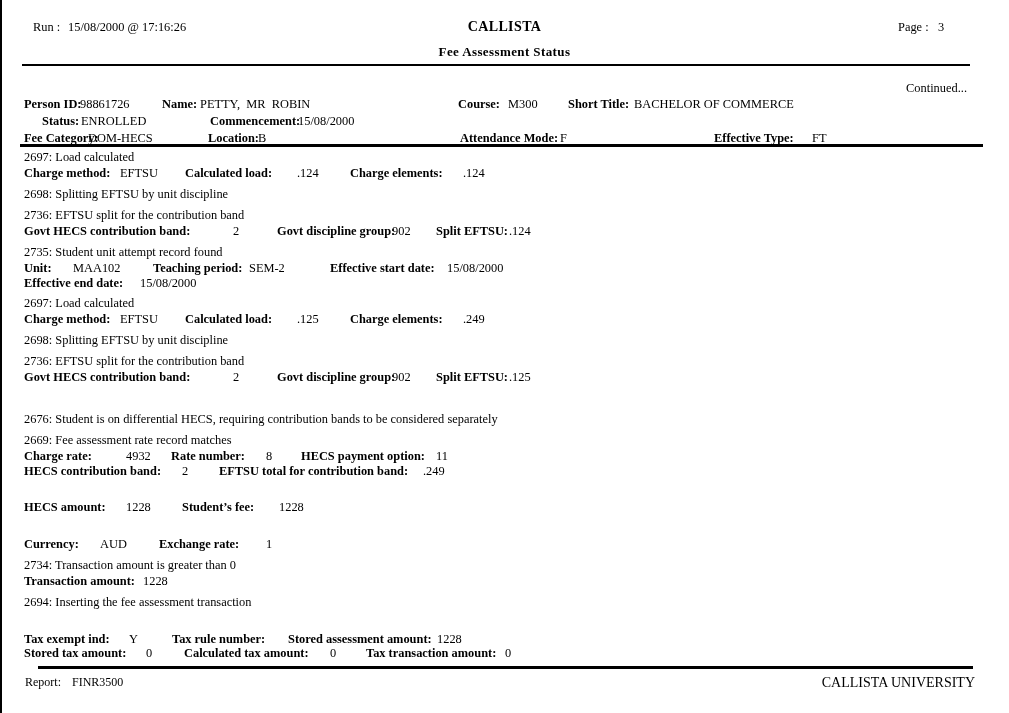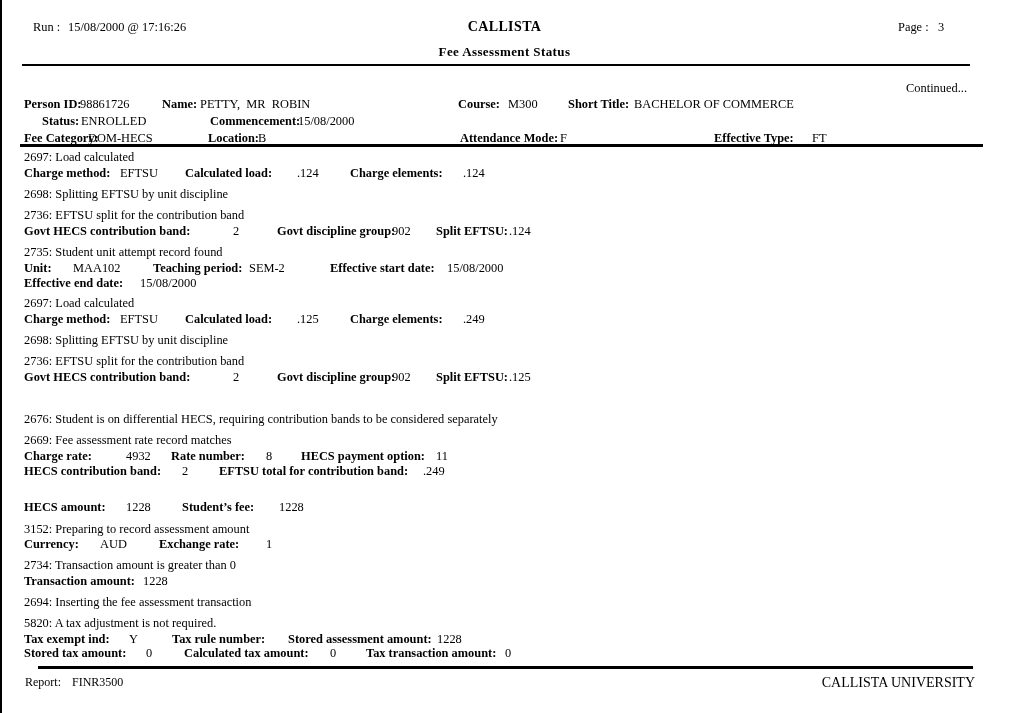--- a/index.html
+++ b/index.html
@@ -141,37 +141,35 @@
     <span style="left:423px">.249</span>
   </div>
 
   <div class="row" style="top:500px">
     <span class="b" style="left:24px">HECS amount:</span>
     <span style="left:126px">1228</span>
     <span class="b" style="left:182px">Student’s fee:</span>
     <span style="left:279px">1228</span>
   </div>
 
-  <div class="msg" style="top:522px">3152: Preparing to record assessment amount</div>
   <div class="row" style="top:537px">
     <span class="b" style="left:24px">Currency:</span>
     <span style="left:100px">AUD</span>
     <span class="b" style="left:159px">Exchange rate:</span>
     <span style="left:266px">1</span>
   </div>
 
   <div class="msg" style="top:558px">2734: Transaction amount is greater than 0</div>
   <div class="row" style="top:574px">
     <span class="b" style="left:24px">Transaction amount:</span>
     <span style="left:143px">1228</span>
   </div>
 
   <div class="msg" style="top:595px">2694: Inserting the fee assessment transaction</div>
 
-  <div class="msg" style="top:616px">5820: A tax adjustment is not required.</div>
   <div class="row" style="top:632px">
     <span class="b" style="left:24px">Tax exempt ind:</span>
     <span style="left:129px">Y</span>
     <span class="b" style="left:172px">Tax rule number:</span>
     <span class="b" style="left:288px">Stored assessment amount:</span>
     <span style="left:437px">1228</span>
   </div>
   <div class="row" style="top:646px">
     <span class="b" style="left:24px">Stored tax amount:</span>
     <span style="left:146px">0</span>

